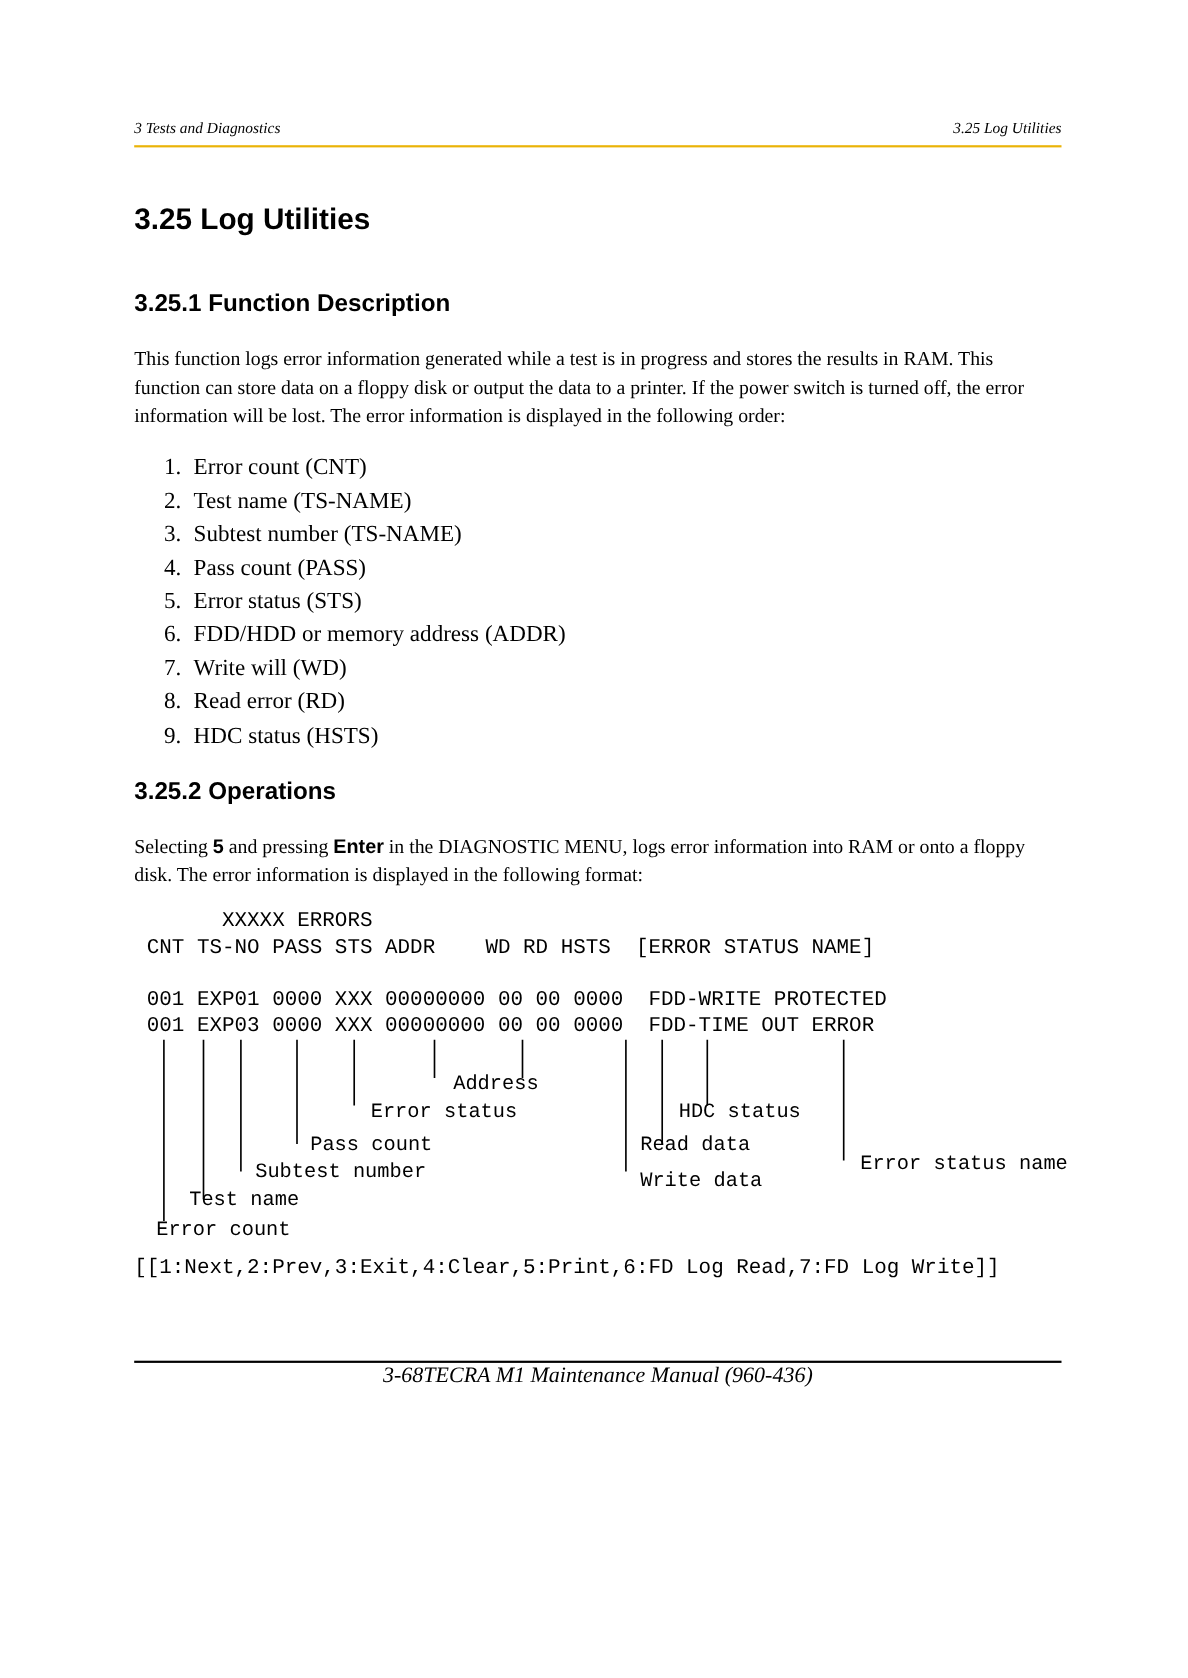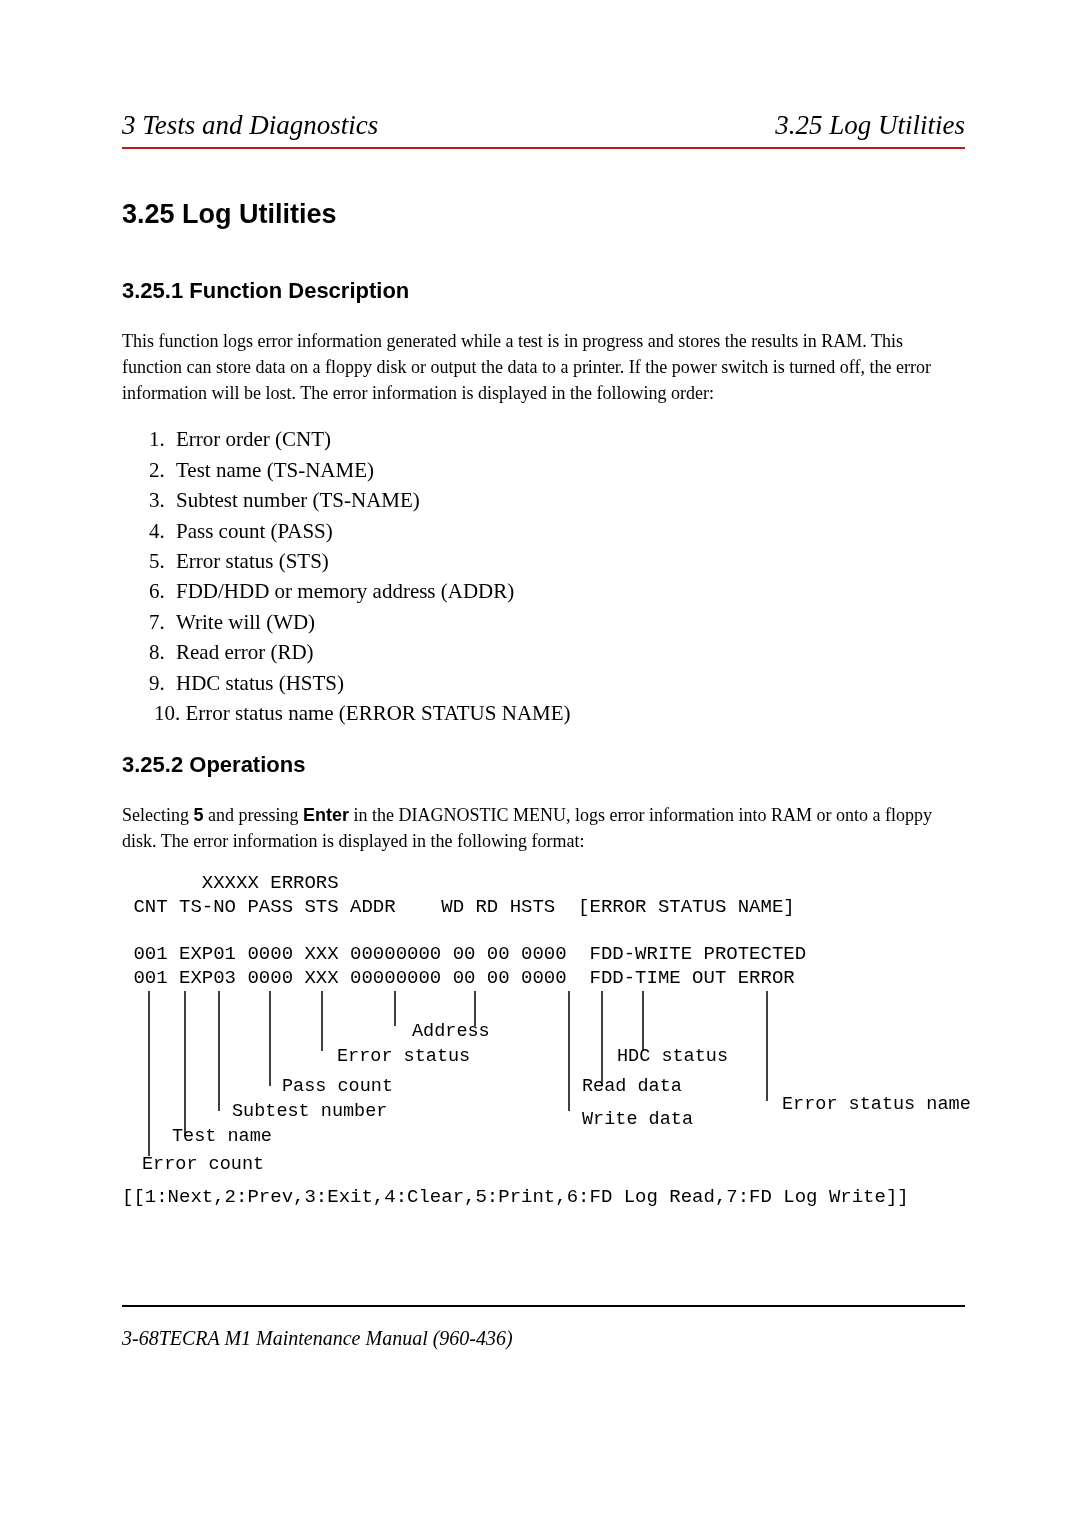--- a/index.html
+++ b/index.html
@@ -11,22 +11,22 @@
       width: 1080px;
     }
     .page {
       padding: 110px 115px 60px 122px;
       box-sizing: border-box;
     }
     .header {
       display: flex;
       justify-content: space-between;
       font-style: italic;
-      font-size: 27px;
-      border-bottom: 2px solid #b91c1c;
+      font-size: 14px;
+      border-bottom: 2px solid #eab308;
       padding-bottom: 6px;
     }
     .section-title {
       font-weight: bold;
       font-size: 27px;
       margin-top: 50px;
       margin-bottom: 48px;
       font-family: Arial, Helvetica, sans-serif;
     }
     .subsection-title {
@@ -58,26 +58,26 @@
       margin-top: 18px;
     }
     .mono {
       font-family: "Courier New", Courier, monospace;
       font-size: 19px;
       white-space: pre;
       line-height: 1.25;
     }
     .footer {
       display: flex;
-      justify-content: flex-start;
+      justify-content: center;
       font-style: italic;
       font-size: 20px;
       border-top: 2px solid #000;
-      padding-top: 20px;
-      margin-top: 96px;
+      padding-top: 0;
+      margin-top: 72px;
     }
     .bold {
       font-weight: bold;
       font-family: Arial, Helvetica, sans-serif;
     }
     svg .vline {
       stroke: #000;
       stroke-width: 1.5;
     }
     svg text {
@@ -96,30 +96,29 @@
     <span>3.25  Log Utilities</span>
   </div>
 
   <div class="section-title">3.25  Log Utilities</div>
 
   <div class="subsection-title">3.25.1   Function Description</div>
 
   <div class="body-text">This function logs error information generated while a test is in progress and stores the results in RAM. This function can store data on a floppy disk or output the data to a printer. If the power switch is turned off, the error information will be lost. The error information is displayed in the following order:</div>
 
   <ol class="ordered-list">
-    <li>Error order (CNT)</li>
+    <li>Error count (CNT)</li>
     <li>Test name (TS-NAME)</li>
     <li>Subtest number (TS-NAME)</li>
     <li>Pass count (PASS)</li>
     <li>Error status (STS)</li>
     <li>FDD/HDD or memory address (ADDR)</li>
     <li>Write will (WD)</li>
     <li>Read error (RD)</li>
     <li>HDC status (HSTS)</li>
-    <li class="last-item">10. <span>Error status name (ERROR STATUS NAME)</span></li>
   </ol>
 
   <div class="subsection-title">3.25.2   Operations</div>
 
   <div class="body-text">
     <span>Selecting </span><span class="bold">5</span><span> and pressing </span><span class="bold">Enter</span><span> in the DIAGNOSTIC MENU, logs error information into RAM or onto a floppy disk. The error information is displayed in the following format:</span>
   </div>
 
   <div class="diagram">
     <div class="mono">       XXXXX ERRORS

